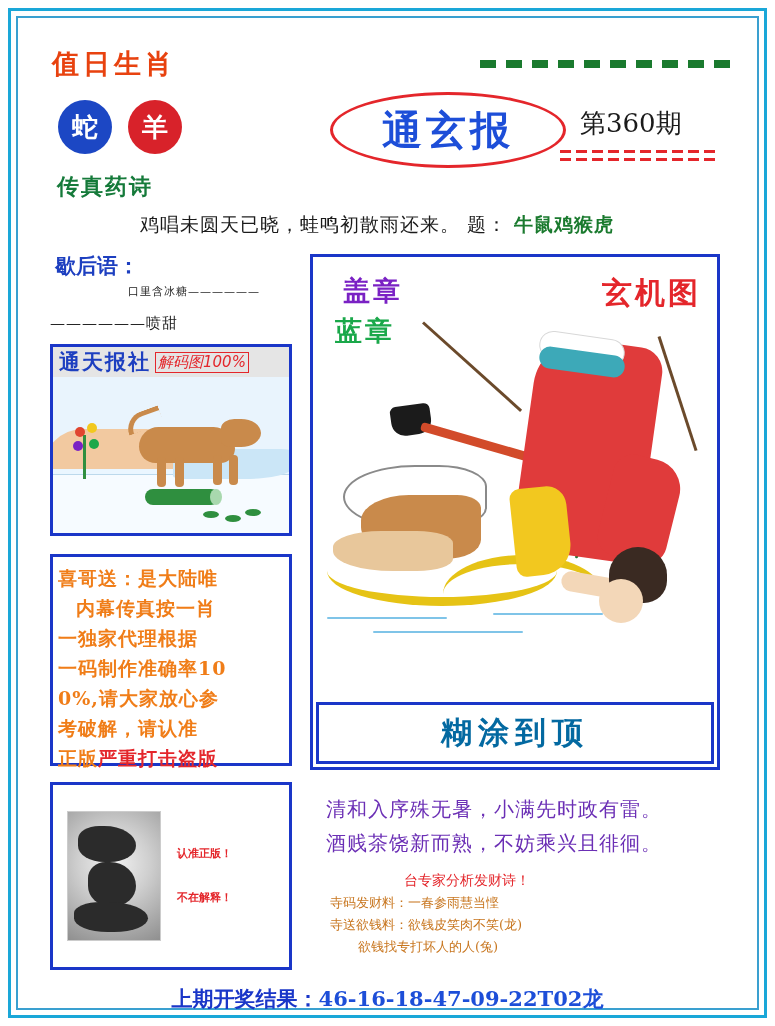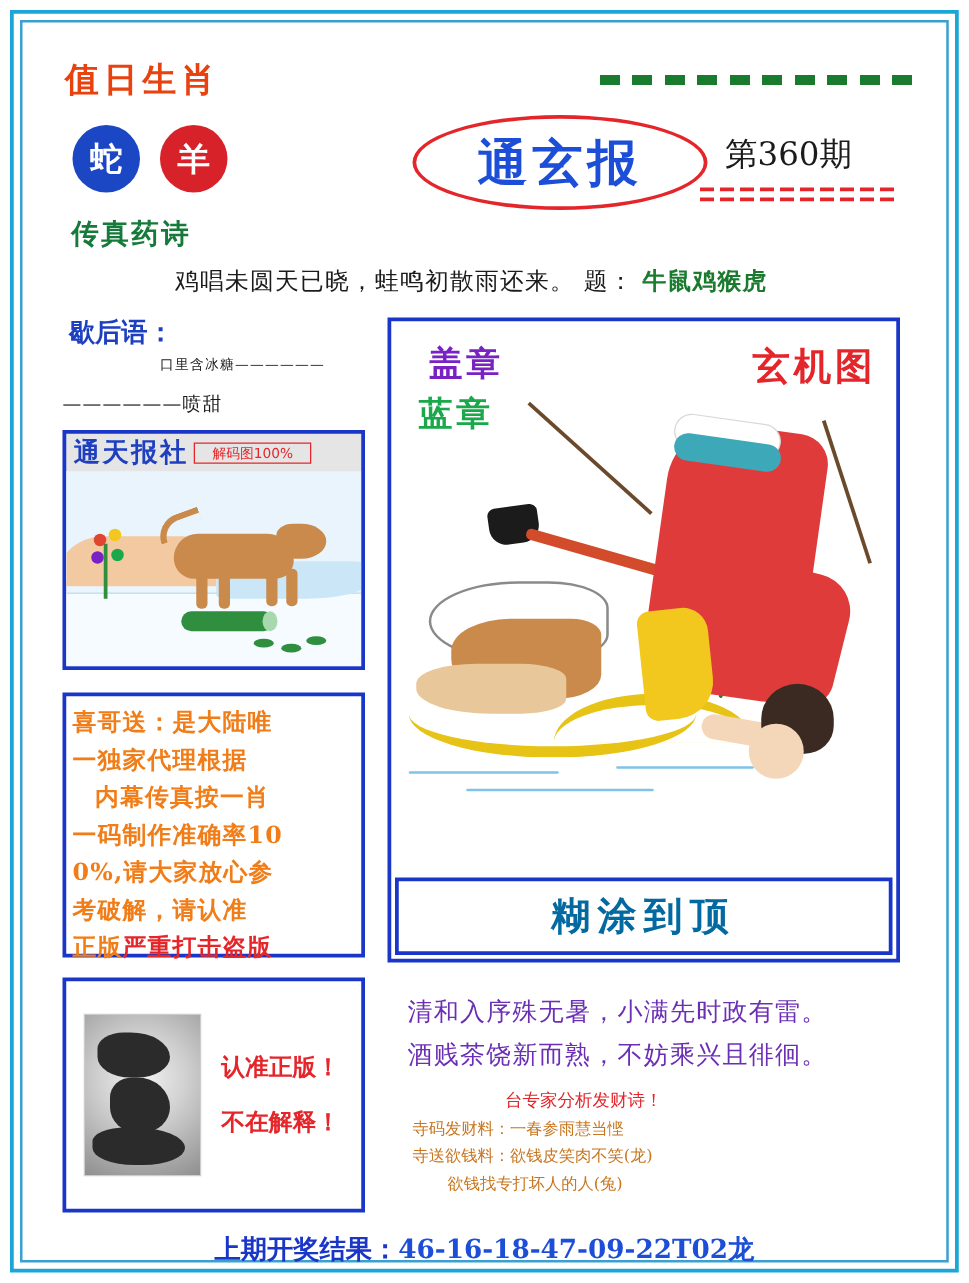--- a/index.html
+++ b/index.html
@@ -179,26 +179,27 @@
     padding-left: 6px;
   }
   .lp-title {
     font-size: 21px;
     font-weight: bold;
     color: #1d3fc0;
     letter-spacing: 2px;
     font-family: "DejaVu Serif", "Liberation Serif", serif;
   }
   .lp-sub {
-    font-size: 11px;
+    font-size: 15px;
     color: #e4262b;
     margin-left: 4px;
     border: 1px solid #e4262b;
-    padding: 0 14px;
+    padding: 0 2px;
     font-family: "DejaVu Sans", sans-serif;
+    font-style: italic;
   }
   .scene {
     position: absolute;
     left: 0; top: 30px;
     width: 236px; height: 156px;
     background: linear-gradient(#dfefff 0 58%, #eaf6ff 58% 100%);
     overflow: hidden;
   }
   .scene .sky { position: absolute; left:0; top:0; width:100%; height:56%; background:#e9f4fd; }
   .scene .hill {
@@ -280,21 +281,21 @@
     position: relative;
     overflow: hidden;
     border: 1px solid #cccccc;
   }
   .photo-thumb .blob {
     position: absolute; background: #2b2b2b; border-radius: 40% 60% 50% 50%;
   }
   .photo-text {
     margin-left: 16px;
     color: #e4262b;
-    font-size: 19px;
+    font-size: 11px;
     font-weight: bold;
     line-height: 44px;
     font-family: "DejaVu Serif", "Liberation Serif", serif;
   }
 
   
   .right-panel {
     position: absolute;
     left: 310px; top: 254px;
     width: 410px; height: 516px;
@@ -520,22 +521,22 @@
       <div class="petal" style="left:36px; top:62px; background:#1aa84a;"></div>
       <div class="log"></div>
       <div class="pebble" style="left:150px; top:134px;"></div>
       <div class="pebble" style="left:172px; top:138px;"></div>
       <div class="pebble" style="left:192px; top:132px;"></div>
     </div>
   </div>
 
   <div class="ad-box">
     <div class="ad-line">喜哥送：是大陆唯</div>
+    <div class="ad-line" style="text-indent:18px;">内幕传真按一肖</div>
     <div class="ad-line">一独家代理根据</div>
-    <div class="ad-line" style="text-indent:18px;">内幕传真按一肖</div>
     <div class="ad-line">一码制作准确率10</div>
     <div class="ad-line">0%,请大家放心参</div>
     <div class="ad-line">考破解，请认准</div>
     <div class="ad-line">
       <span>正版</span><span class="hl">严重打击盗版</span>
     </div>
   </div>
 
   <div class="photo-box">
     <div class="photo-thumb">

